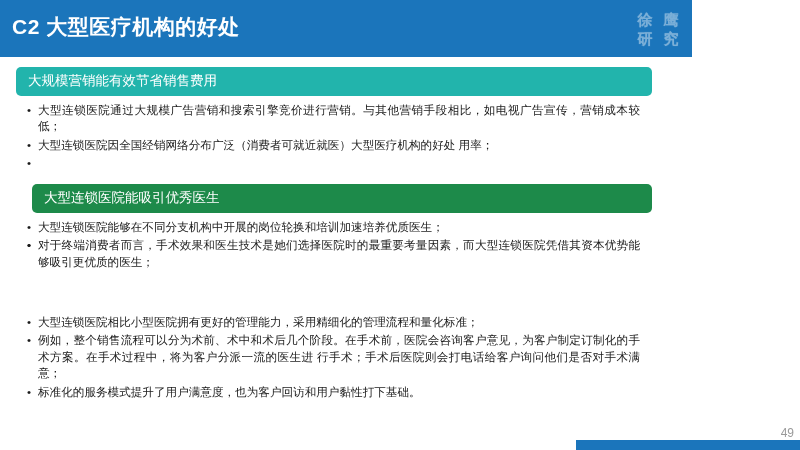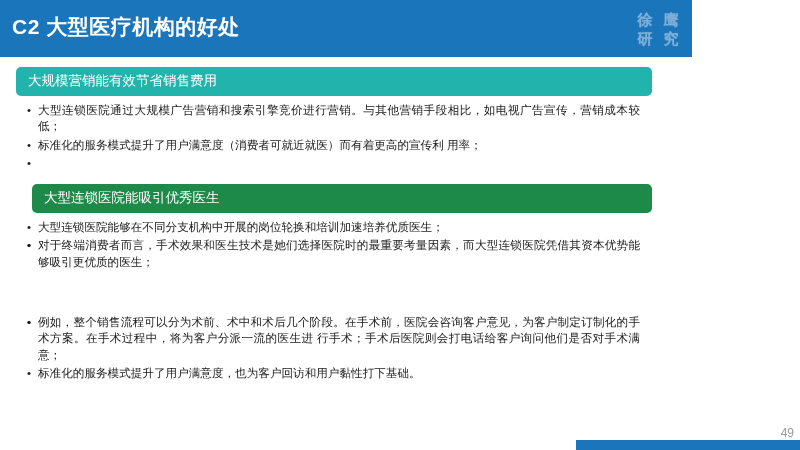--- a/index.html
+++ b/index.html
@@ -152,37 +152,37 @@
       <span>究</span>
     </div>
   </div>
 
   <div class="content">
 
     <div class="section sec1">
       <div class="sec-header teal">大规模营销能有效节省销售费用</div>
       <ul class="bullets">
         <li><span class="dot">•</span><span>大型连锁医院通过大规模广告营销和搜索引擎竞价进行营销。与其他营销手段相比，如电视广告宣传，营销成本较低；</span></li>
-        <li><span class="dot">•</span><span>标准化的服务模式提升了用户满意度（消费者可就近就医）而有着更高的宣传利 用率；</span></li>
+        <li><span class="dot">•</span><span>大型连锁医院因全国经销网络分布广泛（消费者可就近就医）大型医疗机构的好处 用率；</span></li>
         <li><span class="dot">•</span></li>
       </ul>
     </div>
 
     <div class="section sec2">
       <div class="sec-header green">大型连锁医院能吸引优秀医生</div>
       <ul class="bullets">
         <li><span class="dot">•</span><span>大型连锁医院能够在不同分支机构中开展的岗位轮换和培训加速培养优质医生；</span></li>
         <li><span class="dot">•</span></li>
         <li><span class="dot">•</span><span>对于终端消费者而言，手术效果和医生技术是她们选择医院时的最重要考量因素，而大型连锁医院凭借其资本优势能够吸引更优质的医生；</span></li>
       </ul>
     </div>
 
     <div class="section sec3">
       <ul class="bullets">
-        <li><span class="dot">•</span></li>
+        <li><span class="dot">•</span><span>大型连锁医院相比小型医院拥有更好的管理能力，采用精细化的管理流程和量化标准；</span></li>
         <li><span class="dot">•</span><span>例如，整个销售流程可以分为术前、术中和术后几个阶段。在手术前，医院会咨询客户意见，为客户制定订制化的手术方案。在手术过程中，将为客户分派一流的医生进 行手术；手术后医院则会打电话给客户询问他们是否对手术满意；</span></li>
         <li><span class="dot">•</span><span>标准化的服务模式提升了用户满意度，也为客户回访和用户黏性打下基础。</span></li>
       </ul>
     </div>
 
   </div>
 
   <div class="page-number">49</div>
   <div class="footer-bar"></div>
 

